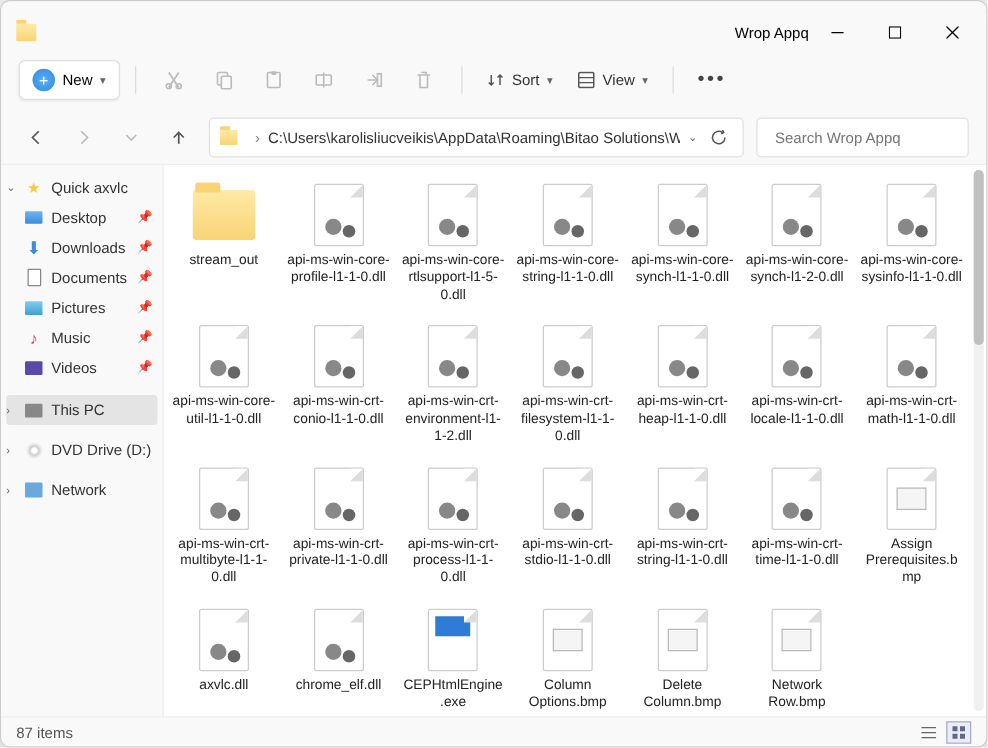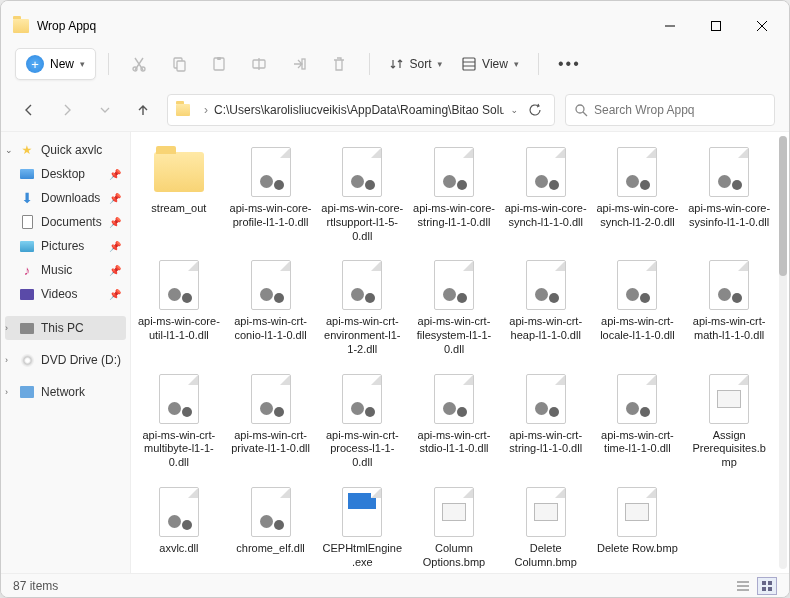--- a/index.html
+++ b/index.html
@@ -1,38 +1,38 @@
 <!DOCTYPE html>
 <html><head>
 <meta charset="utf-8">
 <style>
 *{margin:0;padding:0;box-sizing:border-box;font-family:'Segoe UI',Tahoma,sans-serif;font-size:12px;}
 body{background:#f0f0f0;display:flex;align-items:center;justify-content:center;height:100vh;}
 .window{width:790px;height:598px;background:#f9f9f9;border:1px solid #ccc;border-radius:8px;overflow:hidden;display:flex;flex-direction:column;box-shadow:0 4px 20px rgba(0,0,0,0.15);}
-.titlebar{height:38px;display:flex;align-items:center;padding:12px 4px 0 12px;background:#f9f9f9;}
+.titlebar{height:38px;display:flex;align-items:center;padding:12px 4px 0 12px;background:#f9f9f9;text-align:right;}
 .title-icon{width:16px;height:14px;background:linear-gradient(#ffe9a6,#f8d475);border-radius:1px;margin-right:8px;position:relative;}
 .title-icon::before{content:'';position:absolute;top:-3px;left:0;width:8px;height:3px;background:#f8d475;border-radius:1px 1px 0 0;}
 .title-text{flex:1;font-size:12px;color:#000;}
 .win-btns{display:flex;}
 .win-btn{width:46px;height:38px;display:flex;align-items:center;justify-content:center;color:#000;}
 .toolbar{height:50px;display:flex;align-items:center;padding:0 14px;background:#f9f9f9;gap:4px;}
 .new-btn{display:flex;align-items:center;gap:6px;background:#fff;border:1px solid #e0e0e0;border-radius:5px;padding:6px 10px;box-shadow:0 1px 2px rgba(0,0,0,0.05);}
 .plus{width:18px;height:18px;border-radius:50%;background:radial-gradient(circle,#5ab0f7,#2e87e0);color:#fff;display:flex;align-items:center;justify-content:center;font-size:13px;line-height:1;}
 .chev{font-size:9px;color:#666;}
 .sep{width:1px;height:22px;background:#ddd;margin:0 8px;}
 .tb-icon{width:36px;height:32px;display:flex;align-items:center;justify-content:center;color:#999;border-radius:4px;}
 .tb-icon.active{color:#555;}
 .tb-label{display:flex;align-items:center;gap:6px;padding:0 8px;color:#333;}
 .dots{font-size:16px;color:#444;letter-spacing:2px;}
 .navrow{height:42px;display:flex;align-items:center;padding:0 14px;gap:10px;background:#f9f9f9;}
 .nav-arrow{width:28px;height:28px;display:flex;align-items:center;justify-content:center;color:#777;border-radius:4px;}
 .nav-arrow.disabled{color:#bbb;}
 .addrbar{flex:1;height:32px;background:#fff;border:1px solid #e0e0e0;border-radius:4px;display:flex;align-items:center;padding:0 8px;gap:6px;}
 .addrbar input{border:none;outline:none;flex:1;font-size:12px;color:#333;background:transparent;}
-.searchbar{width:210px;height:32px;background:#fff;border:1px solid #e0e0e0;border-radius:4px;display:flex;align-items:center;padding:0 8px;gap:6px;}
+.searchbar{width:170px;height:32px;background:#fff;border:1px solid #e0e0e0;border-radius:4px;display:flex;align-items:center;padding:0 8px;gap:6px;}
 .searchbar input{border:none;outline:none;flex:1;font-size:12px;color:#666;background:transparent;}
 .body{flex:1;display:flex;overflow:hidden;background:#fff;border-top:1px solid #eee;}
 .sidebar{width:130px;background:#f9f9f9;border-right:1px solid #eee;padding:6px 0;overflow:auto;}
 .sb-item{display:flex;align-items:center;gap:6px;padding:4px 8px 4px 18px;color:#333;position:relative;white-space:nowrap;overflow:hidden;}
 .sb-item.selected{background:#e4e4e4;border-radius:3px;margin:0 4px;padding-left:14px;}
 .sb-item .expand{position:absolute;left:4px;font-size:9px;color:#666;}
 .sb-item.selected .expand{left:0px;}
 .sb-item.header{font-weight:400;}
 .sb-ico{width:16px;height:16px;flex-shrink:0;display:inline-flex;align-items:center;justify-content:center;}
 .pin{font-size:10px;color:#888;margin-left:auto;}
@@ -548,21 +548,21 @@
                 </div>
               </div>
               <div class="fname">Delete Column.bmp</div>
             </div>
             <div class="file">
               <div class="ficon">
                 <div class="bmp-ico">
                   <div class="bmp-inner"></div>
                 </div>
               </div>
-              <div class="fname">Delete Row.bmp</div>
+              <div class="fname">Network Row.bmp</div>
             </div>
           </div>
       </div>
       <div class="scrollbar-track"></div>
       <div class="scrollbar-thumb"></div>
     </div>
   </div>
 
   <div class="statusbar">
     <span>87 items</span>

